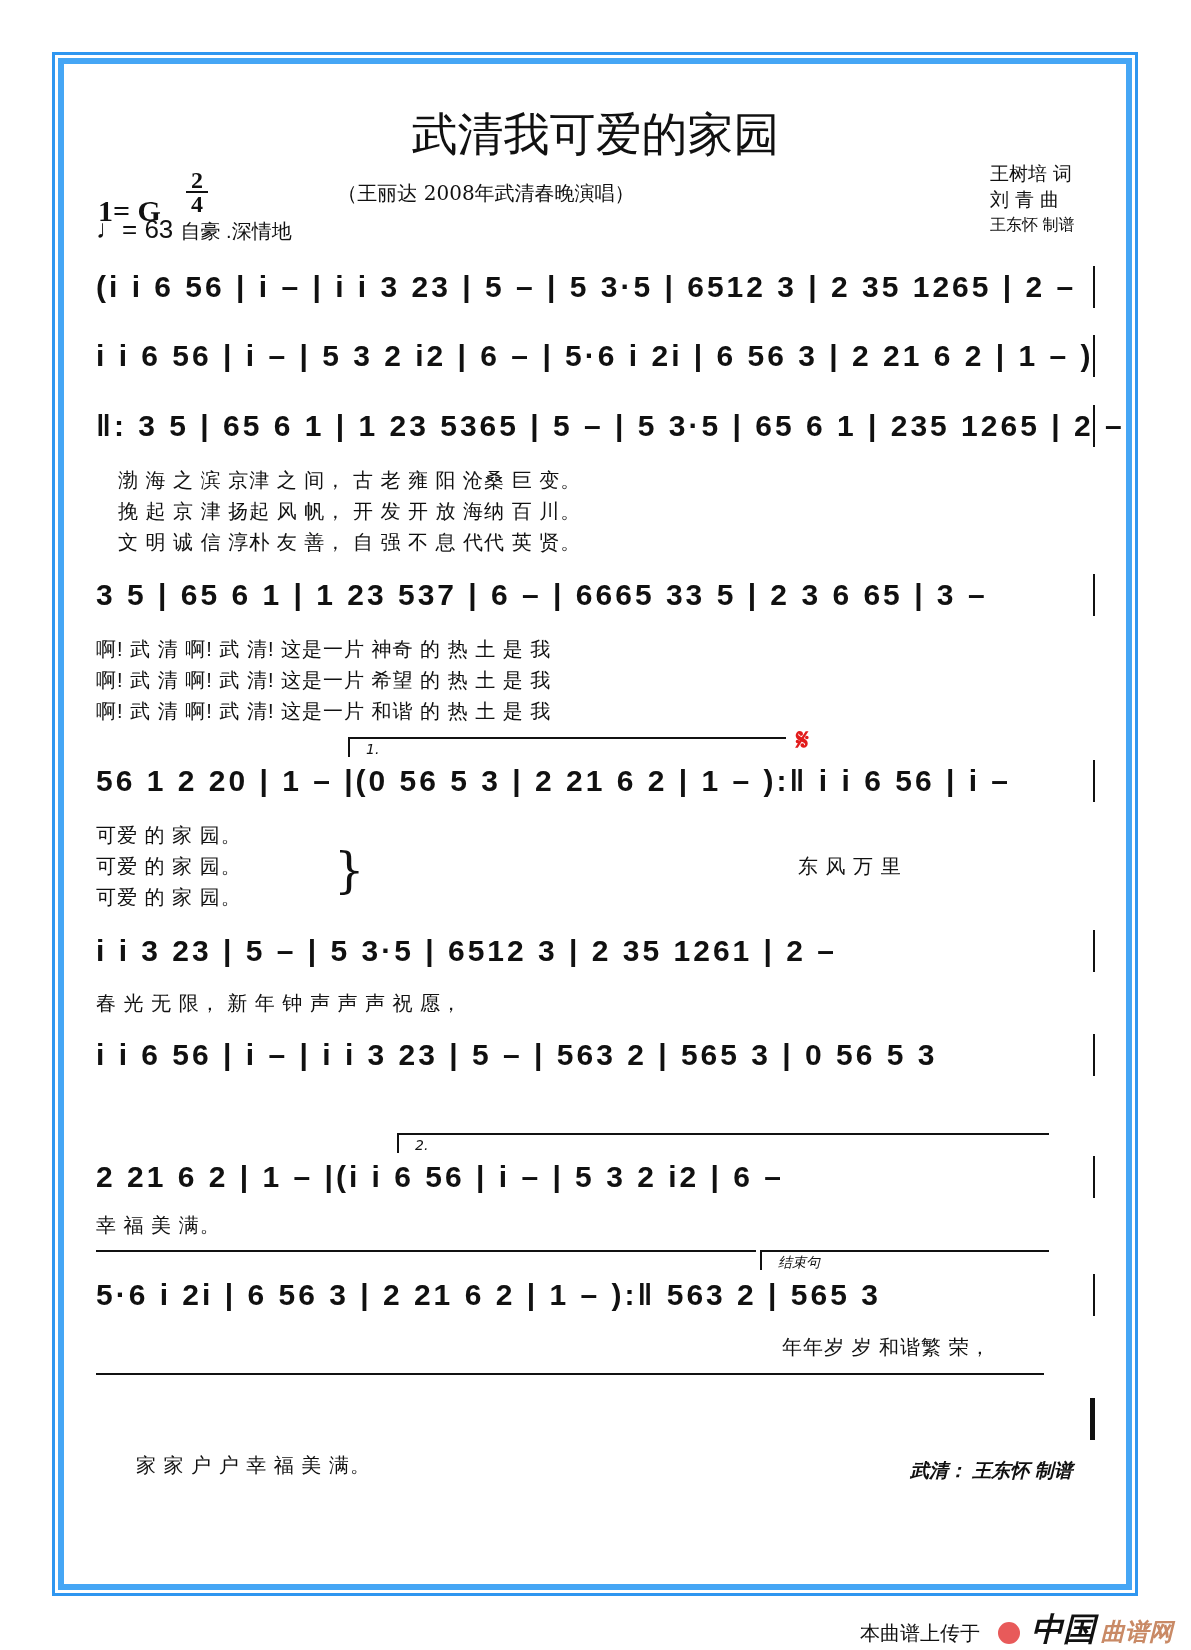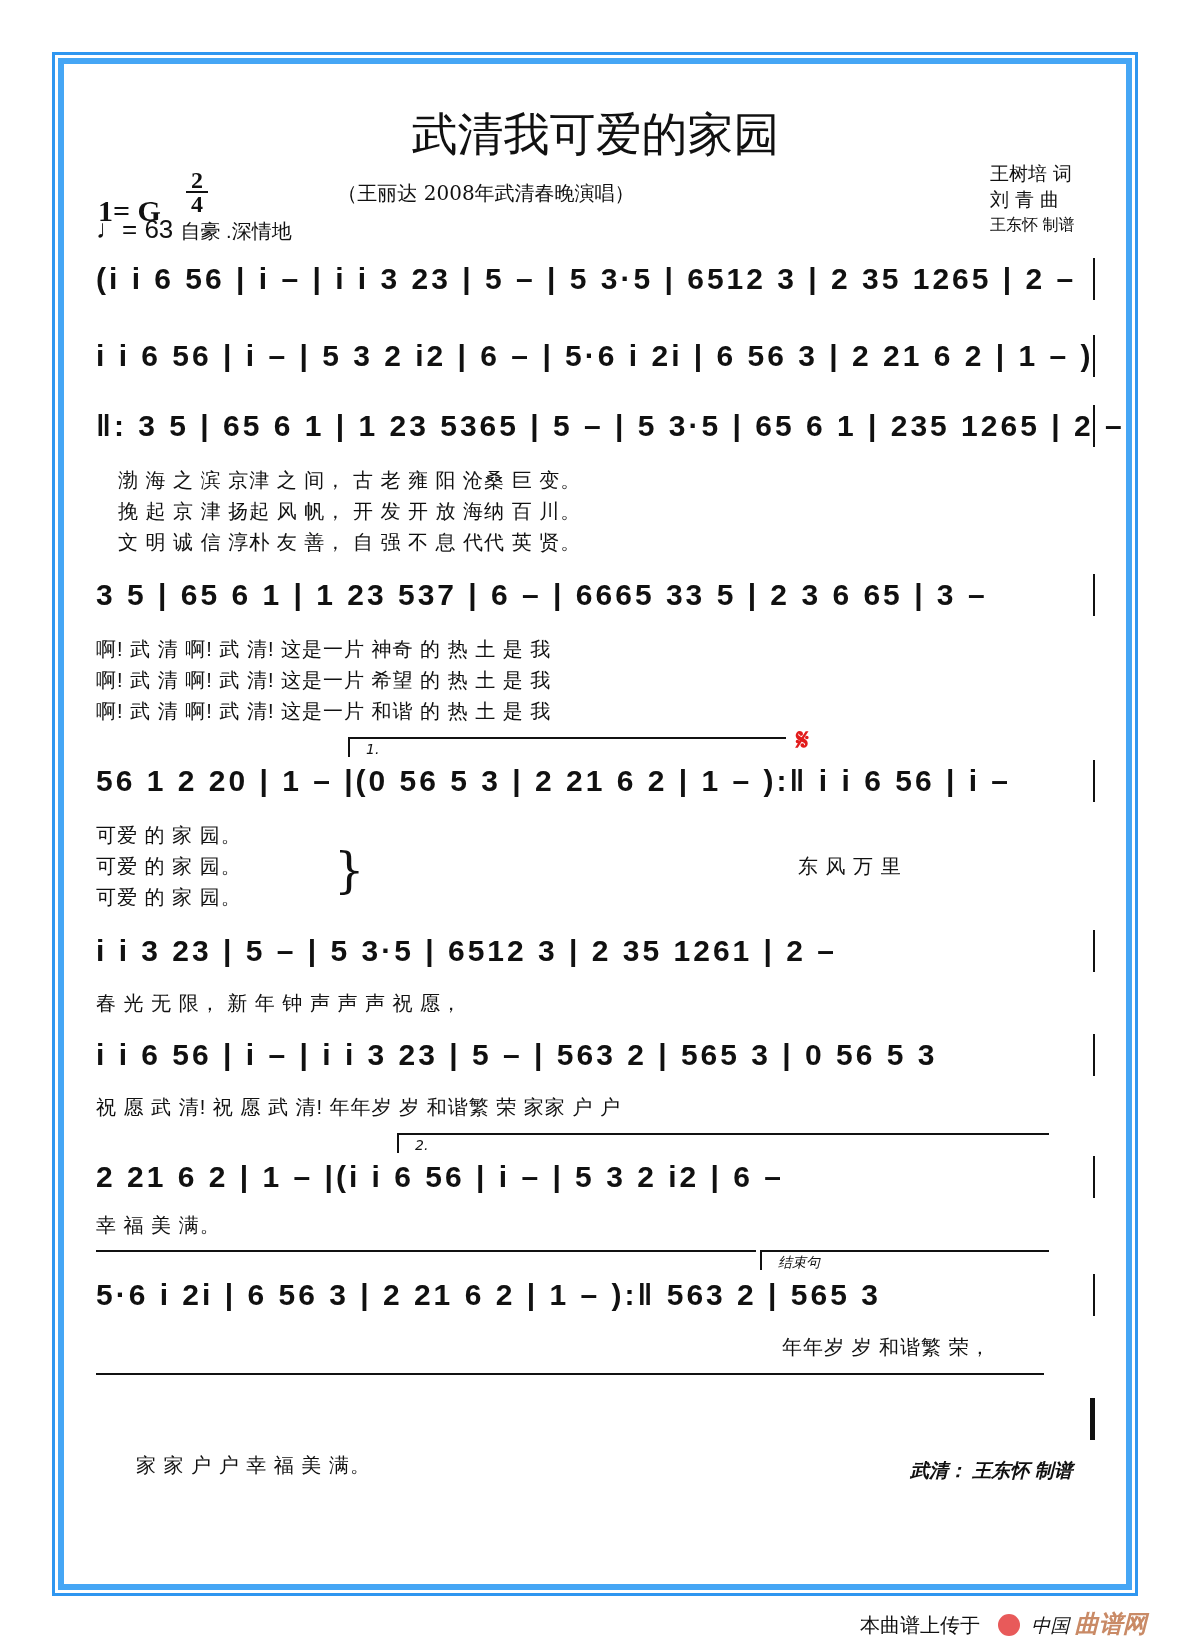--- a/index.html
+++ b/index.html
@@ -21,21 +21,21 @@
   .lyr{font-size:20px;font-family:"Liberation Sans",sans-serif;letter-spacing:1px;}
   .bar{position:absolute;width:2px;background:#111;height:42px;}
   .endbar{position:absolute;width:5px;background:#111;height:42px;}
   .volta{position:absolute;border-top:2px solid #111;border-left:2px solid #111;height:18px;}
   .volta span{font-size:14px;font-style:italic;margin-left:16px;}
   .hline{position:absolute;height:2px;background:#111;}
   .segno{position:absolute;color:#e21b1b;font-size:30px;font-weight:bold;}
   .footer-sig{left:910px;top:1458px;font-size:19px;font-weight:bold;font-style:italic;font-family:"Liberation Sans",sans-serif;}
   .upload{left:860px;top:1608px;font-size:20px;font-family:"Liberation Sans",sans-serif;}
   .logo-mark{display:inline-block;width:22px;height:22px;border-radius:50%;background:#e85a5a;vertical-align:-4px;margin:0 6px 0 12px;}
-  .logo-cn{font-weight:normal;font-style:italic;font-size:19px;}
+  .logo-cn{font-weight:bold;font-style:italic;font-size:32px;}
   .logo-q{font-weight:bold;font-style:italic;font-size:24px;color:#c98a66;}
   .brace{font-size:48px;font-family:"DejaVu Serif",serif;}
 </style>
 </head>
 <body>
 
 <div class="frame-outer"></div>
 <div class="frame-inner"></div>
 
 <div class="abs title">武清我可爱的家园</div>
@@ -51,21 +51,21 @@
   <span>♩= 63</span>
   <small>自豪 .深情地</small>
 </div>
 
 <div class="abs credits">
   <div>王树培  词</div>
   <div>刘   青  曲</div>
   <div class="maker">王东怀  制谱</div>
 </div>
 
-<div class="row" style="top:258px">
+<div class="row" style="top:266px">
   <div class="abs notes" style="top:4px">(i i 6 56 | i – | i i 3 23 | 5 – | 5  3·5 | 6512 3 | 2 35 1265 | 2 –</div>
   <div class="bar" style="right:0;top:0"></div>
 </div>
 
 <div class="row" style="top:335px">
   <div class="abs notes" style="top:4px">i i 6 56 | i – | 5 3 2 i2 | 6 – | 5·6 i 2i | 6 56 3 | 2 21 6 2 | 1 – )</div>
   <div class="bar" style="right:0;top:0"></div>
 </div>
 
 <div class="row" style="top:405px;height:150px">
@@ -98,21 +98,20 @@
 
 <div class="row" style="top:930px;height:95px">
   <div class="abs notes" style="top:4px">i i 3 23 | 5 – | 5  3·5 | 6512 3 | 2 35 1261 | 2 –</div>
   <div class="bar" style="right:0;top:0"></div>
   <div class="abs lyr" style="top:60px;left:0">春 光 无          限，     新     年       钟       声    声 声    祝              愿，</div>
 </div>
 
 <div class="row" style="top:1034px;height:95px">
   <div class="abs notes" style="top:4px">i i 6 56 | i – | i i 3 23 | 5 – | 563 2 | 565 3 | 0 56 5 3</div>
   <div class="bar" style="right:0;top:0"></div>
-  <div class="abs lyr" style="top:60px;left:0">祝 愿 武        清!    祝 愿 武        清!    年年岁 岁   和谐繁 荣     家家 户 户</div>
 </div>
 
 <div class="volta" style="left:397px;top:1133px;width:650px"><span>2.</span></div>
 <div class="row" style="top:1156px;height:90px">
   <div class="abs notes" style="top:4px">2 21 6 2 | 1 – |(i i 6 56 | i – | 5 3 2 i2 | 6 –</div>
   <div class="bar" style="right:0;top:0"></div>
   <div class="abs lyr" style="top:56px;left:0">幸 福   美      满。</div>
 </div>
 
 <div class="hline" style="left:96px;width:660px;top:1250px"></div>

